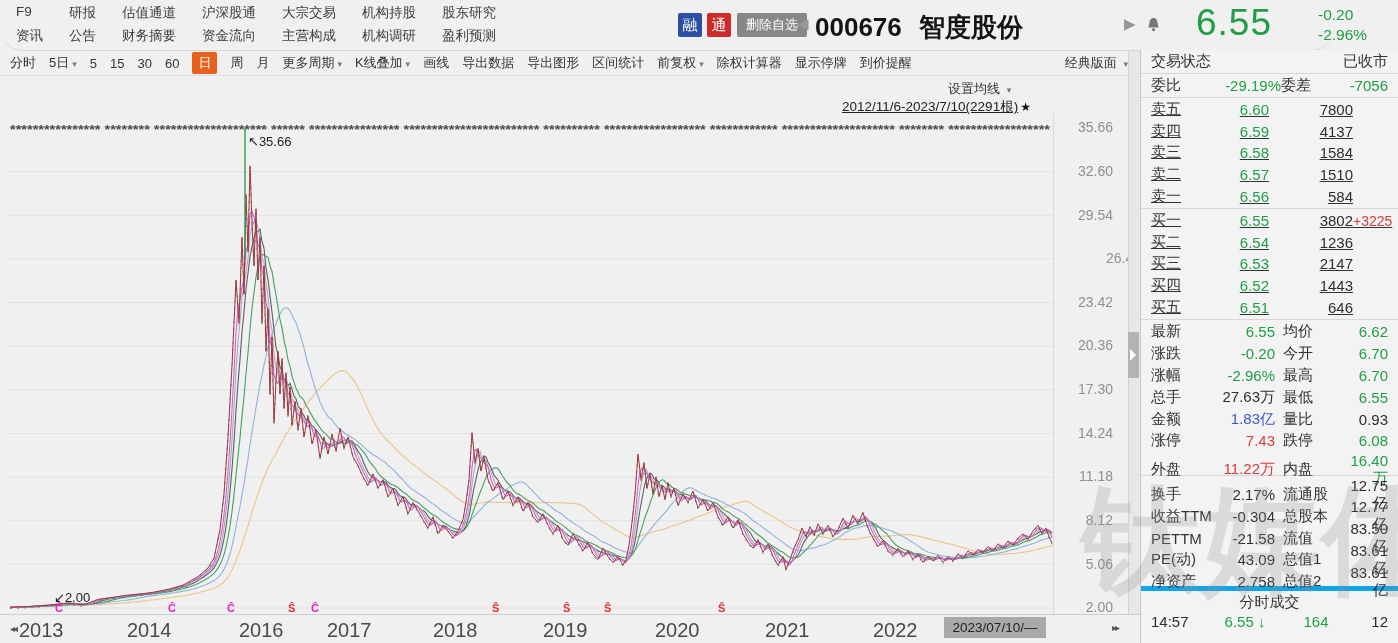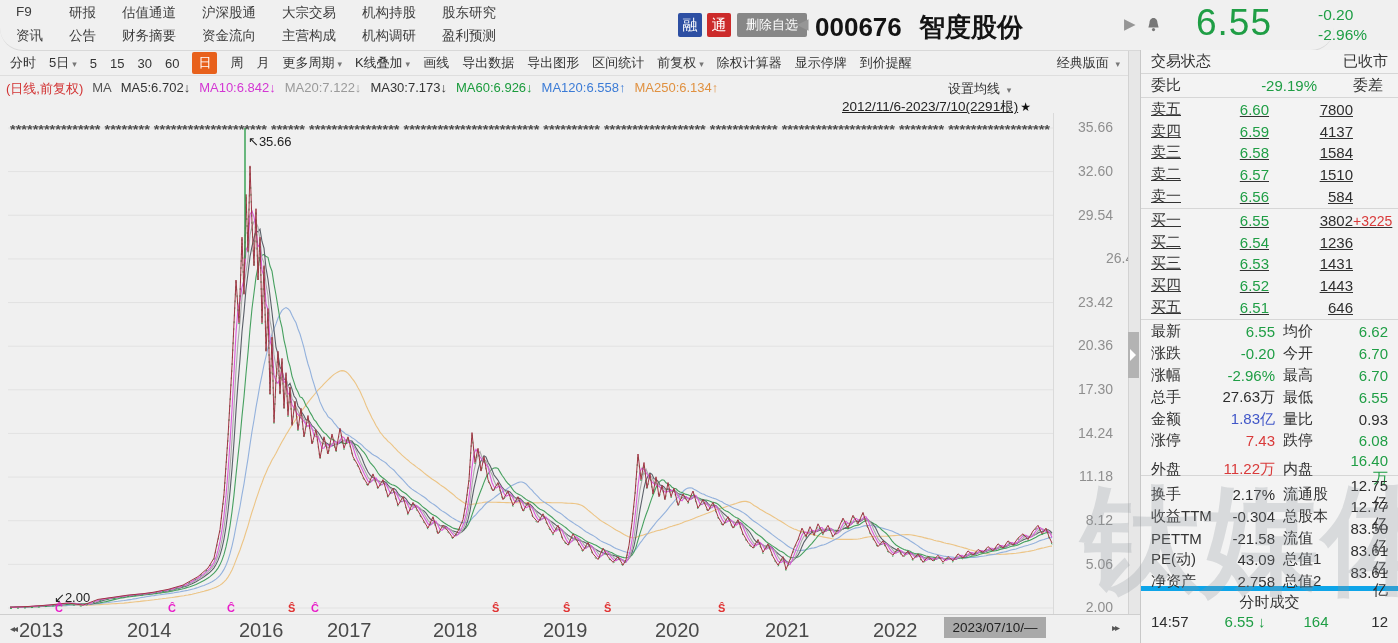--- a/index.html
+++ b/index.html
@@ -21,21 +21,21 @@
   .stocktitle b{font-weight:600;}
   .bell{position:absolute;left:1146px;top:17px;cursor:pointer;}
   .bigprice{position:absolute;left:1196px;top:2px;font-size:37px;color:#1f9e45;letter-spacing:1px;}
   .chg{position:absolute;left:1318px;top:5px;font-size:15.5px;color:#1f9e45;line-height:20px;}
   
   .tbar{position:absolute;left:0;top:51px;width:1140px;height:25px;background:#f0f0f0;
         border-bottom:1px solid #dedede;display:flex;align-items:center;padding-left:10px;box-sizing:border-box;}
   .ti{font-size:13px;color:#333;margin-right:13px;white-space:nowrap;cursor:pointer;}
   .ti.act{background:#e8611c;color:#fff;padding:2px 6px;border-radius:2px;}
   .car{font-size:9px;color:#777;margin-left:3px;}
-  .classic{margin-left:auto;margin-right:20px;font-size:13px;color:#333;cursor:pointer;white-space:nowrap;}
+  .classic{margin-left:auto;margin-right:12px;font-size:13px;color:#333;cursor:pointer;white-space:nowrap;}
   
   .marow{position:absolute;left:6px;top:80px;display:flex;gap:9px;font-size:13px;white-space:nowrap;z-index:2;}
   .setma{position:absolute;left:948px;top:80px;font-size:13px;color:#333;cursor:pointer;z-index:2;}
   .rangelink{position:absolute;left:842px;top:98px;font-size:13.5px;color:#222;
              text-decoration:underline;cursor:pointer;z-index:2;white-space:nowrap;}
   .pin{font-size:12px;color:#111;text-decoration:none;display:inline-block;margin-left:2px;}
   
   #chart{position:absolute;left:8px;top:113px;border-right:1px solid #dadada;}
   .ylab{position:absolute;left:1053px;width:60px;text-align:right;font-size:14px;color:#8f8f8f;}
   .strip{position:absolute;left:1128px;top:50px;width:11px;height:593px;background:#e7e7e7;
@@ -48,21 +48,21 @@
         border-top:1px solid #cfcfcf;z-index:2;}
   .yr{position:absolute;top:4px;font-size:20px;color:#4a4a4a;}
   .axarr{position:absolute;font-size:10px;color:#555;letter-spacing:-2px;cursor:pointer;}
   .thumb{position:absolute;left:944px;top:2px;width:102px;height:21px;background:#a9a9a9;color:#222;
          font-size:13.5px;text-align:center;line-height:21px;cursor:grab;}
   
   .panel{position:absolute;left:1140px;top:50px;width:258px;height:593px;background:#f3f3f3;
          border-left:1px solid #c8c8c8;box-sizing:border-box;z-index:4;}
   .prow{display:flex;align-items:center;padding:0 10px;font-size:15px;color:#333;box-sizing:border-box;}
   .status{height:24px;border-bottom:1px solid #d6d6d6;justify-content:space-between;}
-  .wb{height:22px;display:grid;grid-template-columns:44px 86px 48px 1fr;gap:36px;}
+  .wb{height:22px;display:grid;grid-template-columns:44px 86px 48px 1fr;}
   .wb .v1{text-align:right;}
   .wb .v2{text-align:right;}
   .ob{height:21.6px;display:grid;grid-template-columns:46px 72px 84px 1fr;text-decoration:underline;}
   .ob .pr{text-align:right;}
   .ob .vol{text-align:right;color:#2e2e2e;margin-left:48px;}
   .ob .dx{text-align:right;font-size:14px;}
   .st{height:21.8px;display:grid;grid-template-columns:62px 62px 70px 1fr;}
   .st .v1{text-align:right;}
   .st .v2{text-align:right;}
   .sep{height:0;border-top:1px solid #d6d6d6;margin:1px 0;}
@@ -139,31 +139,20 @@
         <span class="ti">除权计算器</span>
         <span class="ti">显示停牌</span>
         <span class="ti">到价提醒</span>
       </span>
     <span class="classic">
       <span>经典版面</span>
       <span class="car">▾</span>
     </span>
   </div>
 
-  <div class="marow" id="marow">
-      <span style="color: rgb(210, 51, 51);">(日线,前复权)</span>
-      <span style="color: rgb(85, 85, 85);">MA</span>
-      <span style="color: rgb(51, 51, 51);">MA5:6.702↓</span>
-      <span style="color: rgb(211, 54, 211);">MA10:6.842↓</span>
-      <span style="color: rgb(154, 154, 154);">MA20:7.122↓</span>
-      <span style="color: rgb(51, 51, 51);">MA30:7.173↓</span>
-      <span style="color: rgb(26, 155, 60);">MA60:6.926↓</span>
-      <span style="color: rgb(59, 123, 214);">MA120:6.558↑</span>
-      <span style="color: rgb(224, 145, 64);">MA250:6.134↑</span>
-    </div>
   <div class="setma">
     <span>设置均线</span>
     <span class="car">▾</span>
   </div>
   <div class="rangelink">
     <span>2012/11/6-2023/7/10(2291根)</span><span class="pin">★</span>
   </div>
 
   <svg id="chart" width="1045" height="501">
       <line x1="0" y1="15" x2="1045" y2="15" stroke="#e2e2e2" stroke-width="1"></line>
@@ -275,21 +264,21 @@
       </div>
       <div class="prow ob">
         <span>买二</span>
         <span class="pr g">6.54</span>
         <span class="vol">1236</span>
         <span class="dx r"></span>
       </div>
       <div class="prow ob">
         <span>买三</span>
         <span class="pr g">6.53</span>
-        <span class="vol">1431</span>
+        <span class="vol">2147</span>
         <span class="dx r"></span>
       </div>
       <div class="prow ob">
         <span>买四</span>
         <span class="pr g">6.52</span>
         <span class="vol">1443</span>
         <span class="dx r"></span>
       </div>
       <div class="prow ob">
         <span>买五</span>

